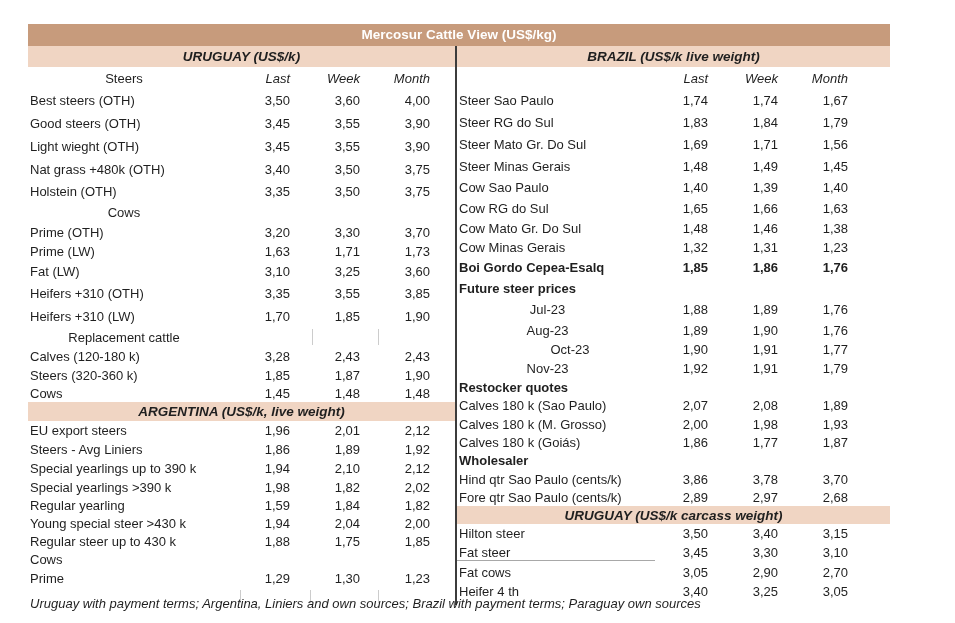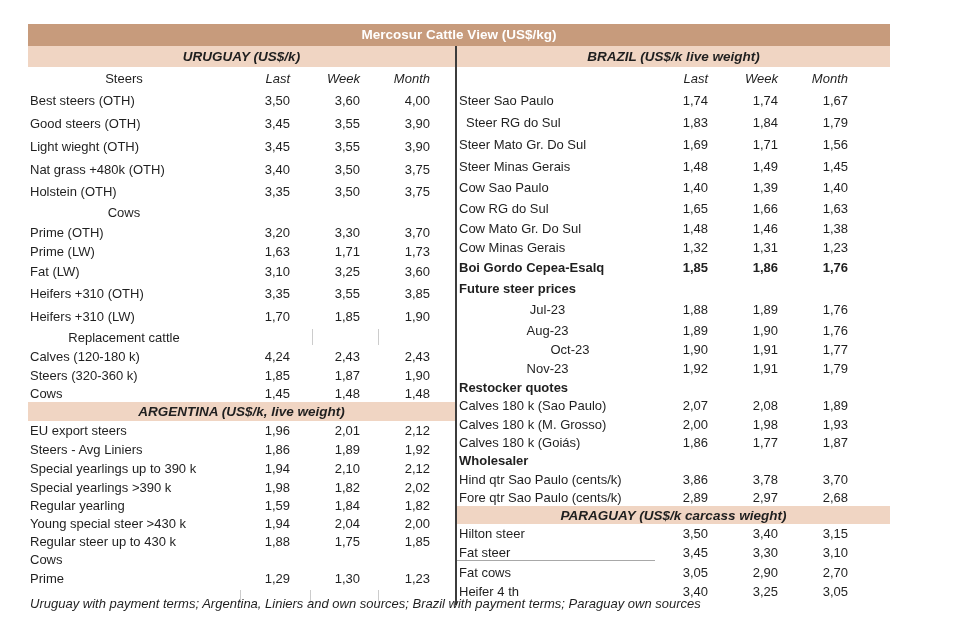--- a/index.html
+++ b/index.html
@@ -139,21 +139,21 @@
           <div class="row kind-subhead" style="height: 20px;">
             <span class="lbl">Replacement cattle</span>
             <span class="val"></span>
             <span class="val"></span>
             <span class="val"></span>
             <span class="tick" style="left: 284px;"></span>
             <span class="tick" style="left: 350px;"></span>
           </div>
           <div class="row kind-data" style="height: 19px;">
             <span class="lbl">Calves (120-180 k)</span>
-            <span class="val">4,24</span>
+            <span class="val">3,28</span>
             <span class="val">2,43</span>
             <span class="val">2,43</span>
           </div>
           <div class="row kind-data" style="height: 19px;">
             <span class="lbl">Steers (320-360 k)</span>
             <span class="val">1,85</span>
             <span class="val">1,87</span>
             <span class="val">1,90</span>
           </div>
           <div class="row kind-data" style="height: 17px;">
@@ -238,21 +238,21 @@
             <span class="val">Last</span>
             <span class="val">Week</span>
             <span class="val">Month</span>
           </div>
           <div class="row kind-data" style="height: 22px;">
             <span class="lbl">Steer Sao Paulo</span>
             <span class="val">1,74</span>
             <span class="val">1,74</span>
             <span class="val">1,67</span>
           </div>
-          <div class="row kind-data" style="height: 22px; padding-left: 7px;">
+          <div class="row kind-data" style="height: 22px;">
             <span class="lbl">Steer RG do Sul</span>
             <span class="val">1,83</span>
             <span class="val">1,84</span>
             <span class="val">1,79</span>
           </div>
           <div class="row kind-data" style="height: 22px;">
             <span class="lbl">Steer Mato Gr. Do Sul</span>
             <span class="val">1,69</span>
             <span class="val">1,71</span>
             <span class="val">1,56</span>
@@ -359,21 +359,21 @@
             <span class="val">3,78</span>
             <span class="val">3,70</span>
           </div>
           <div class="row kind-data" style="height: 18px;">
             <span class="lbl">Fore qtr Sao Paulo (cents/k)</span>
             <span class="val">2,89</span>
             <span class="val">2,97</span>
             <span class="val">2,68</span>
           </div>
           <div class="row kind-section" style="height: 18px;">
-            <span class="sec">PARAGUAY  (US$/k carcass wieght)</span>
+            <span class="sec">URUGUAY  (US$/k carcass weight)</span>
           </div>
           <div class="row kind-data" style="height: 19px;">
             <span class="lbl">Hilton steer</span>
             <span class="val">3,50</span>
             <span class="val">3,40</span>
             <span class="val">3,15</span>
           </div>
           <div class="row kind-data" style="height: 19px;">
             <span class="lbl">Fat steer</span>
             <span class="val">3,45</span>

